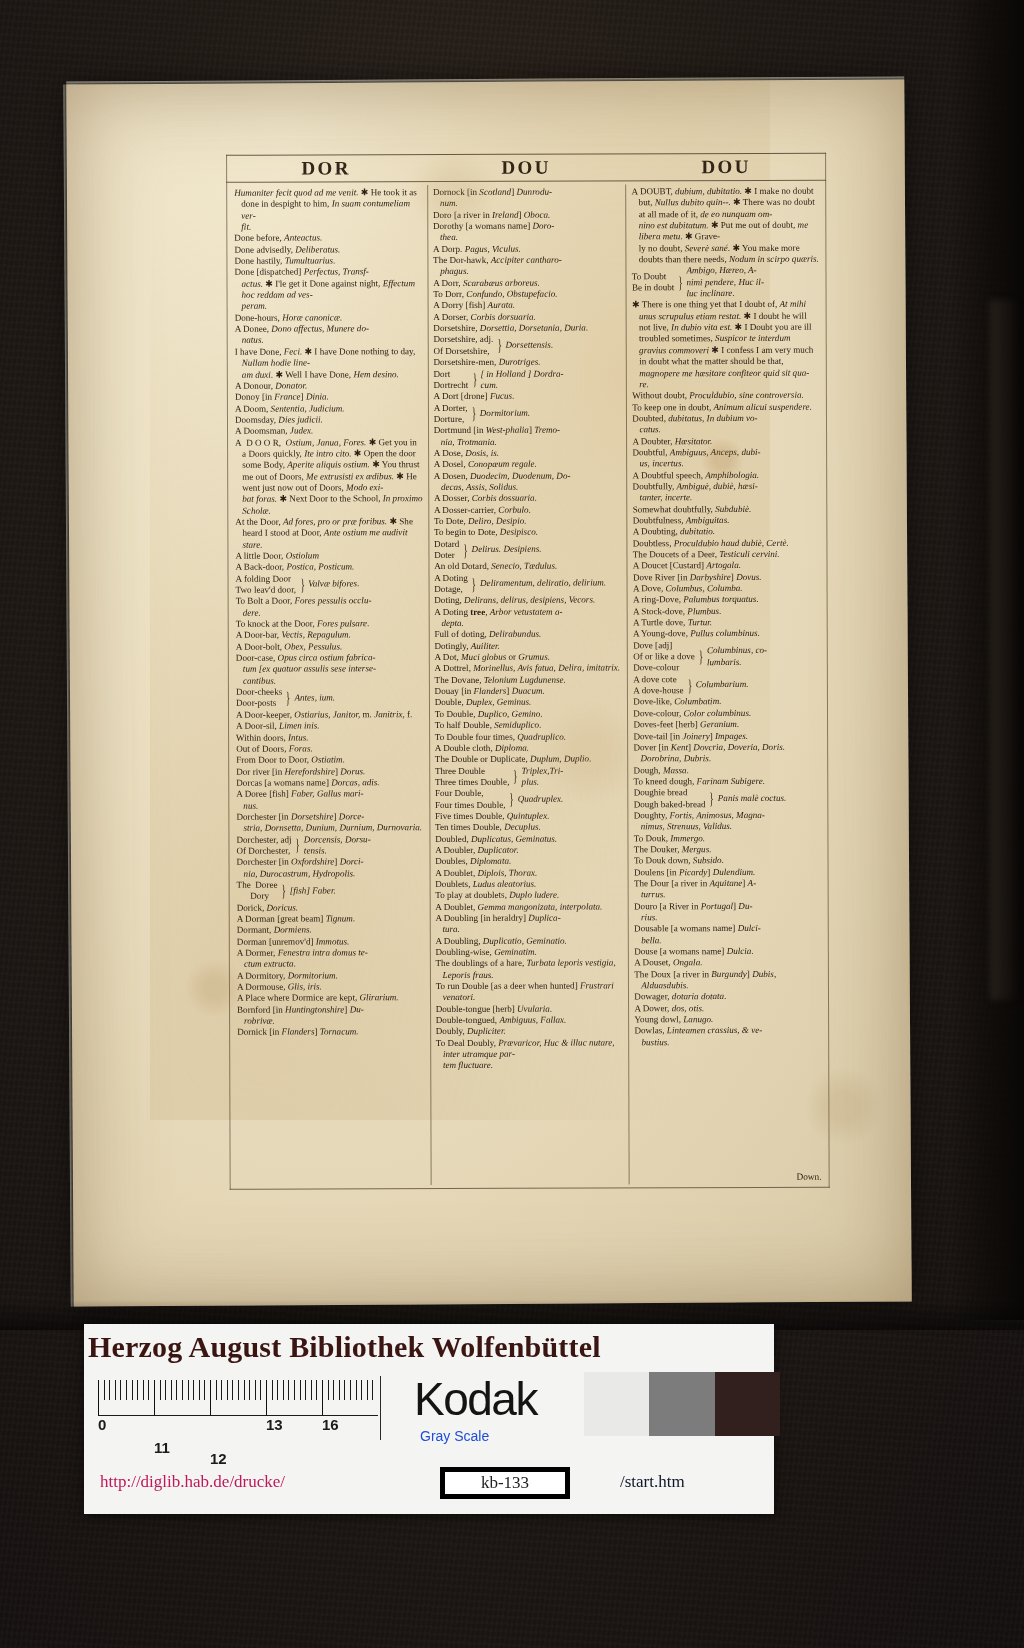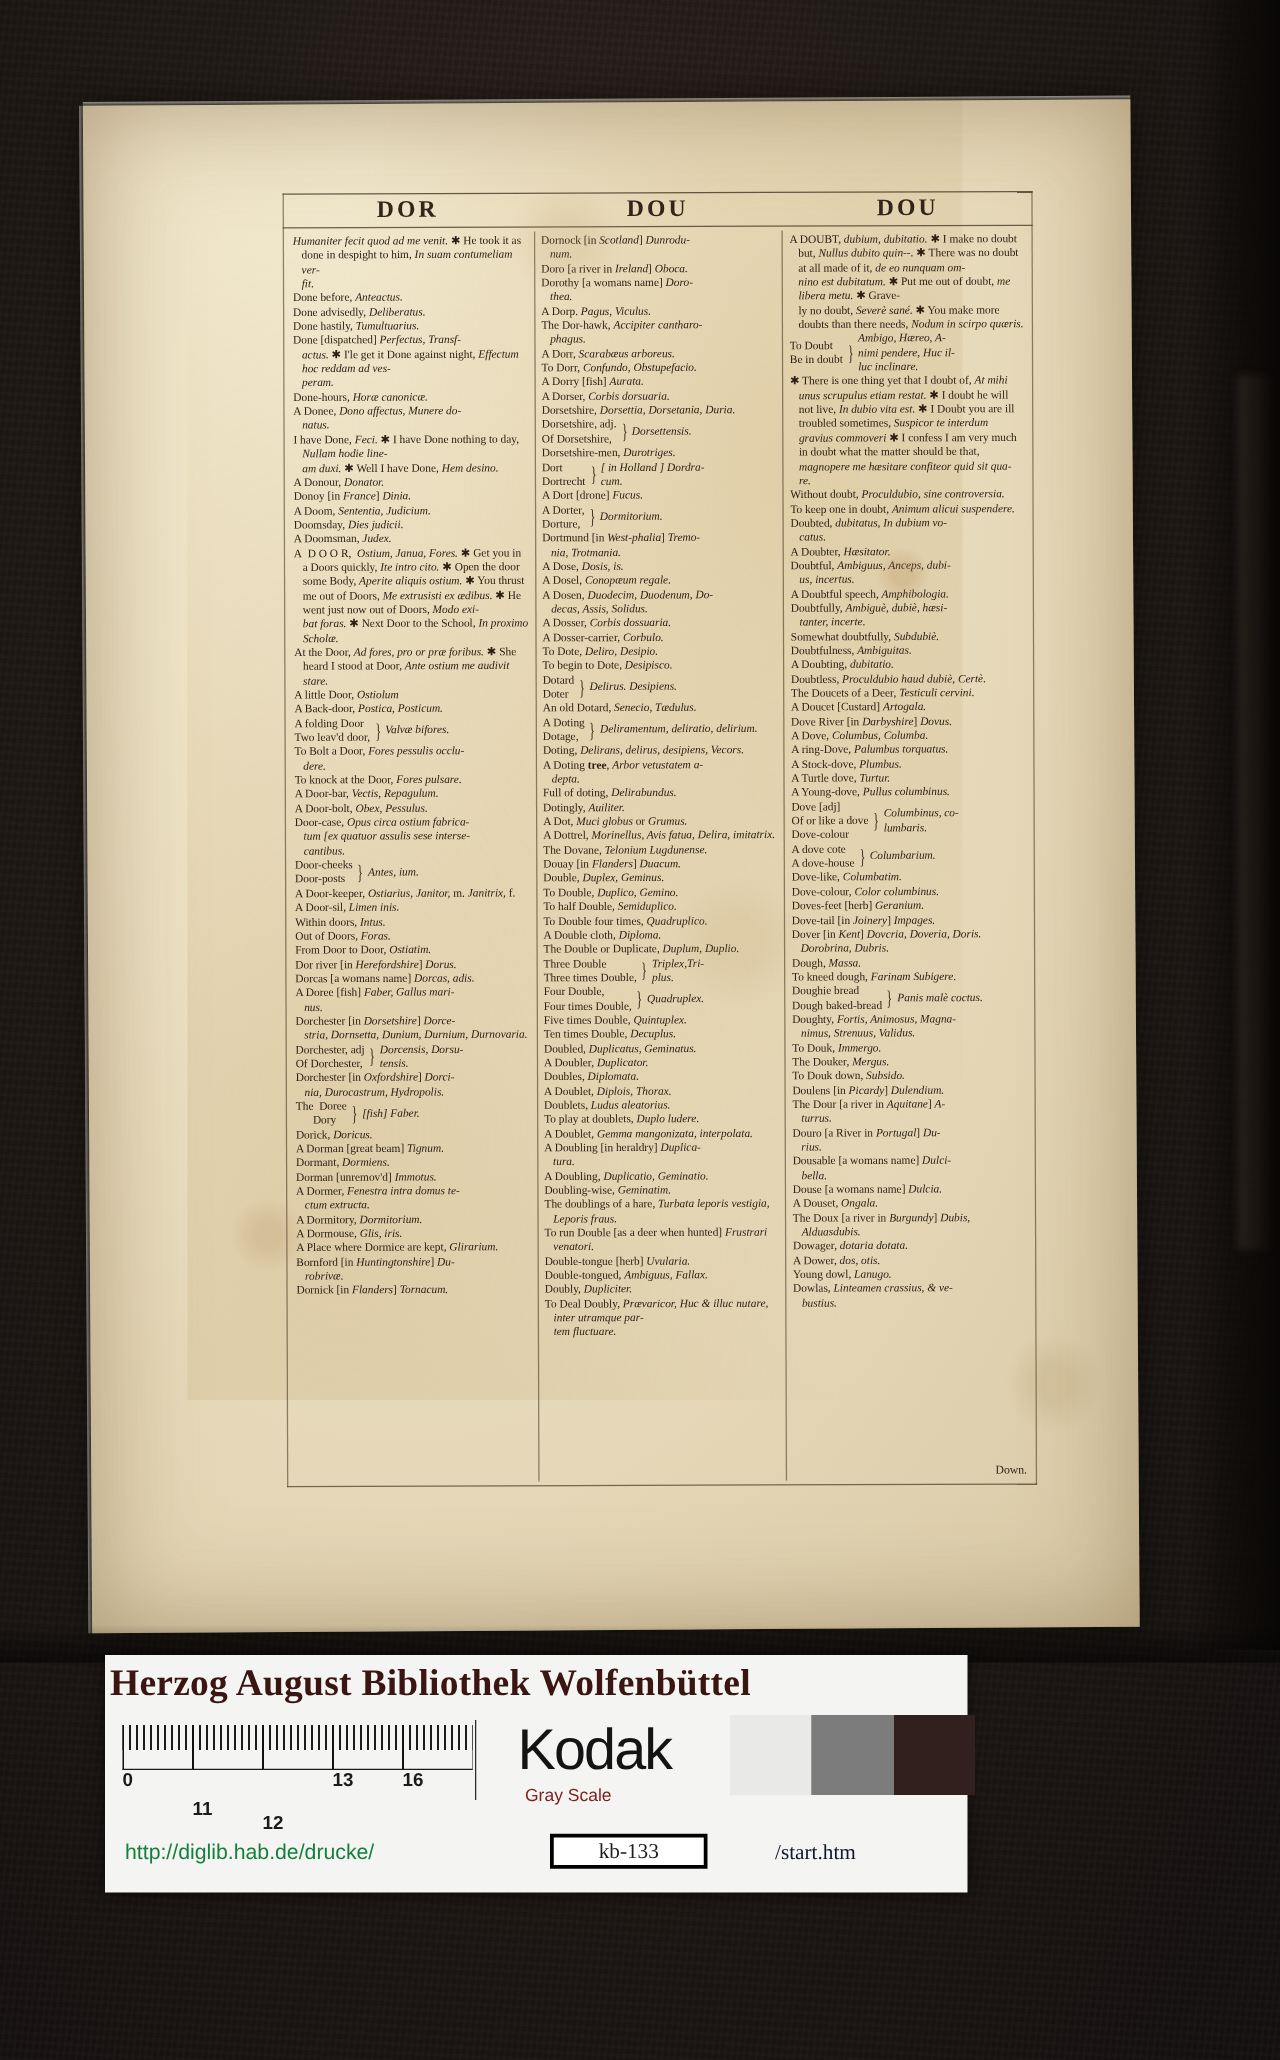--- a/index.html
+++ b/index.html
@@ -302,47 +302,47 @@
     letter-spacing: -1.5px;
     color: #141414;
     line-height: 46px;
   }
   #kodak-sub {
     position: absolute;
     left: 336px;
     top: 104px;
     font-family: "Liberation Sans", sans-serif;
     font-size: 14px;
-    color: #7f1d1d;
+    color: #1d4ed8;
   }
   #gray-patches {
     position: absolute;
     left: 500px;
     top: 48px;
     width: 196px;
     height: 64px;
     display: flex;
   }
   #gray-patches div { flex: 1 1 0; height: 100%; }
   #url-text {
     position: absolute;
     left: 16px;
     top: 148px;
-    font-family: Liberation Sans, sans-serif;
+    font-family: Liberation Serif, serif;
     font-size: 17px;
-    color: #15803d;
+    color: #be185d;
   }
   #shelfmark-box {
     position: absolute;
     left: 356px;
     top: 143px;
     min-width: 104px;
     padding: 1px 8px;
     background: #ffffff;
-    border: 3px solid #000000;
+    border: 5px solid #000000;
     font-family: "Liberation Serif", serif;
     font-size: 17px;
     color: #1d1d1d;
     text-align: center;
   }
   #start-text {
     position: absolute;
     left: 536px;
     top: 148px;
     font-family: "Liberation Serif", serif;

